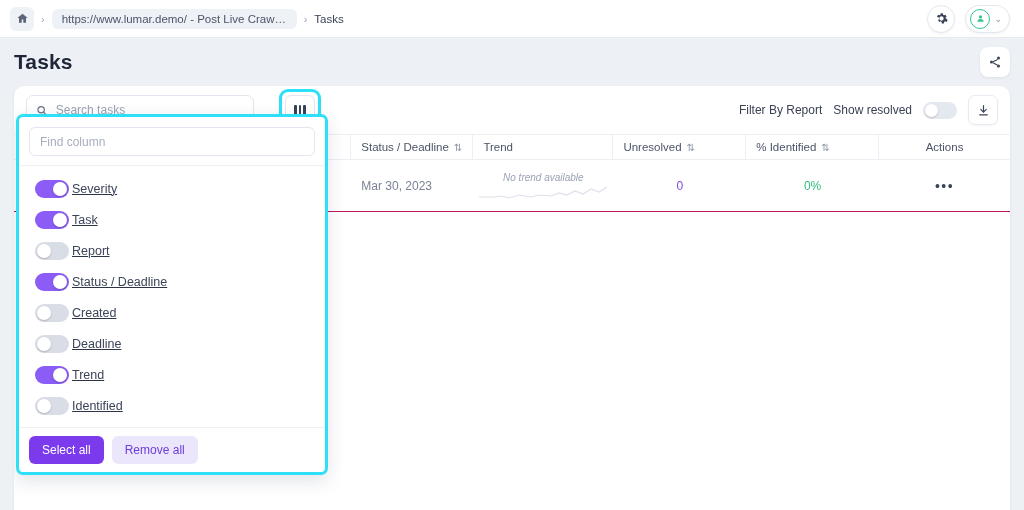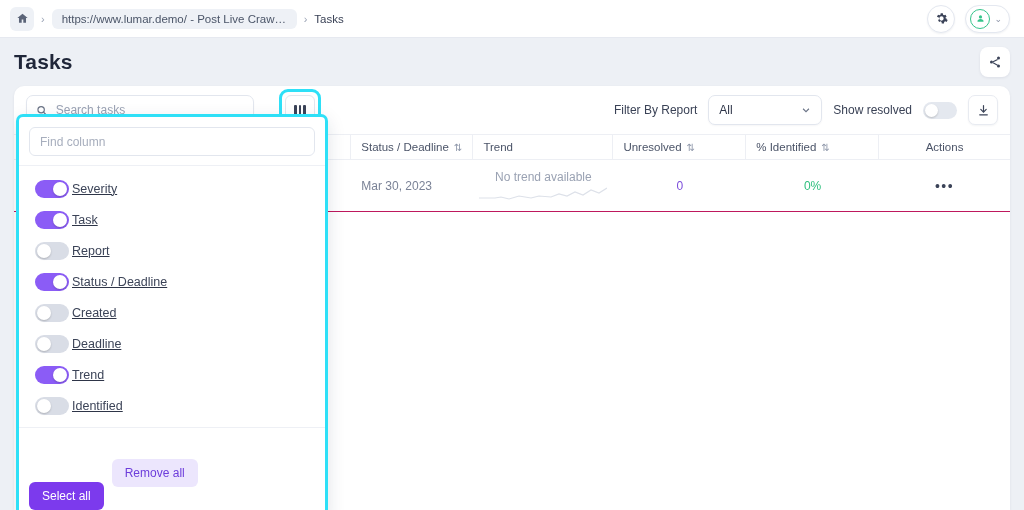--- a/index.html
+++ b/index.html
@@ -233,21 +233,21 @@
     padding: 0 10px;
     height: 100%;
     display: flex; align-items: center;
     white-space: nowrap;
     overflow: hidden;
   }
   .td.center { justify-content: center; }
   .task-text { color: #4b5468; }
   .date-text { color: #7a8296; }
   .trend-cell { flex-direction: column; justify-content: center; gap: 0; }
-  .trend-label { color: #9aa2b3; font-size: 12px; }
+  .trend-label { color: #9aa2b3; font-size: 10px; font-style: italic; }
   .num-purple { color: #7c4ddb; font-size: 12px; }
   .num-green { color: #2fbf7e; font-size: 12px; }
   .dots { color: #3b4358; letter-spacing: 1.5px; font-size: 14px; }
 
   
   .c-sev   { width: 84px; }
   .c-task  { width: 288px; }
   .c-stat  { width: 134px; }
   .c-trend { width: 154px; }
   .c-unres { width: 146px; }
@@ -315,21 +315,20 @@
   }
   .btn-primary {
     background: #7c3aed;
     color: #ffffff;
     border: none;
     border-radius: 6px;
     font-size: 12px;
     font-family: "Liberation Sans", sans-serif;
     padding: 7px 13px;
     cursor: pointer;
-    margin-top: 46px;
   }
   .btn-soft {
     background: #ece6fd;
     color: #6d3ddb;
     border: none;
     border-radius: 6px;
     font-size: 12px;
     font-family: "Liberation Sans", sans-serif;
     padding: 7px 13px;
     cursor: pointer;
@@ -394,26 +393,20 @@
     <div class="cols-highlight">
       <div class="cols-btn">
         <span class="cols-bar"></span>
         <span class="cols-bar"></span>
         <span class="cols-bar"></span>
       </div>
     </div>
 
     <div class="toolbar-right">
       <span class="filter-label">Filter By Report</span>
-      <div class="select-box">
-        <span>All</span>
-        <svg width="10" height="10" viewBox="0 0 24 24" fill="none" stroke="#6b7487" stroke-width="2.6">
-          <path d="M5 9l7 7 7-7"></path>
-        </svg>
-      </div>
       <span class="filter-label">Show resolved</span>
       <div class="toggle-track">
         <span class="knob"></span>
       </div>
       <div class="dl-btn">
         <svg width="13" height="13" viewBox="0 0 24 24" fill="none" stroke="currentColor" stroke-width="2.2" stroke-linecap="round">
           <path d="M12 3v11"></path>
             <path d="M7 10l5 5 5-5"></path>
             <path d="M5 20h14"></path>
         </svg>

